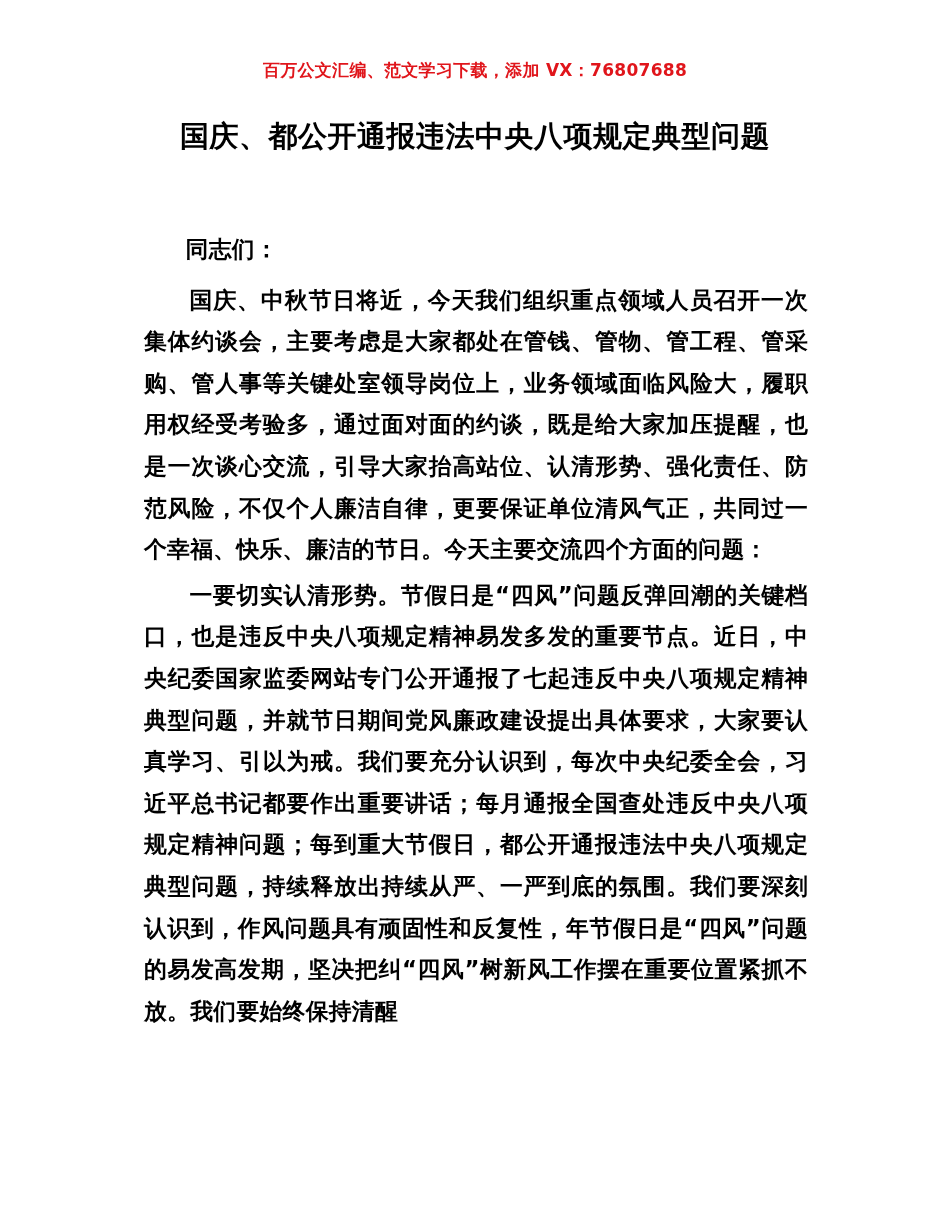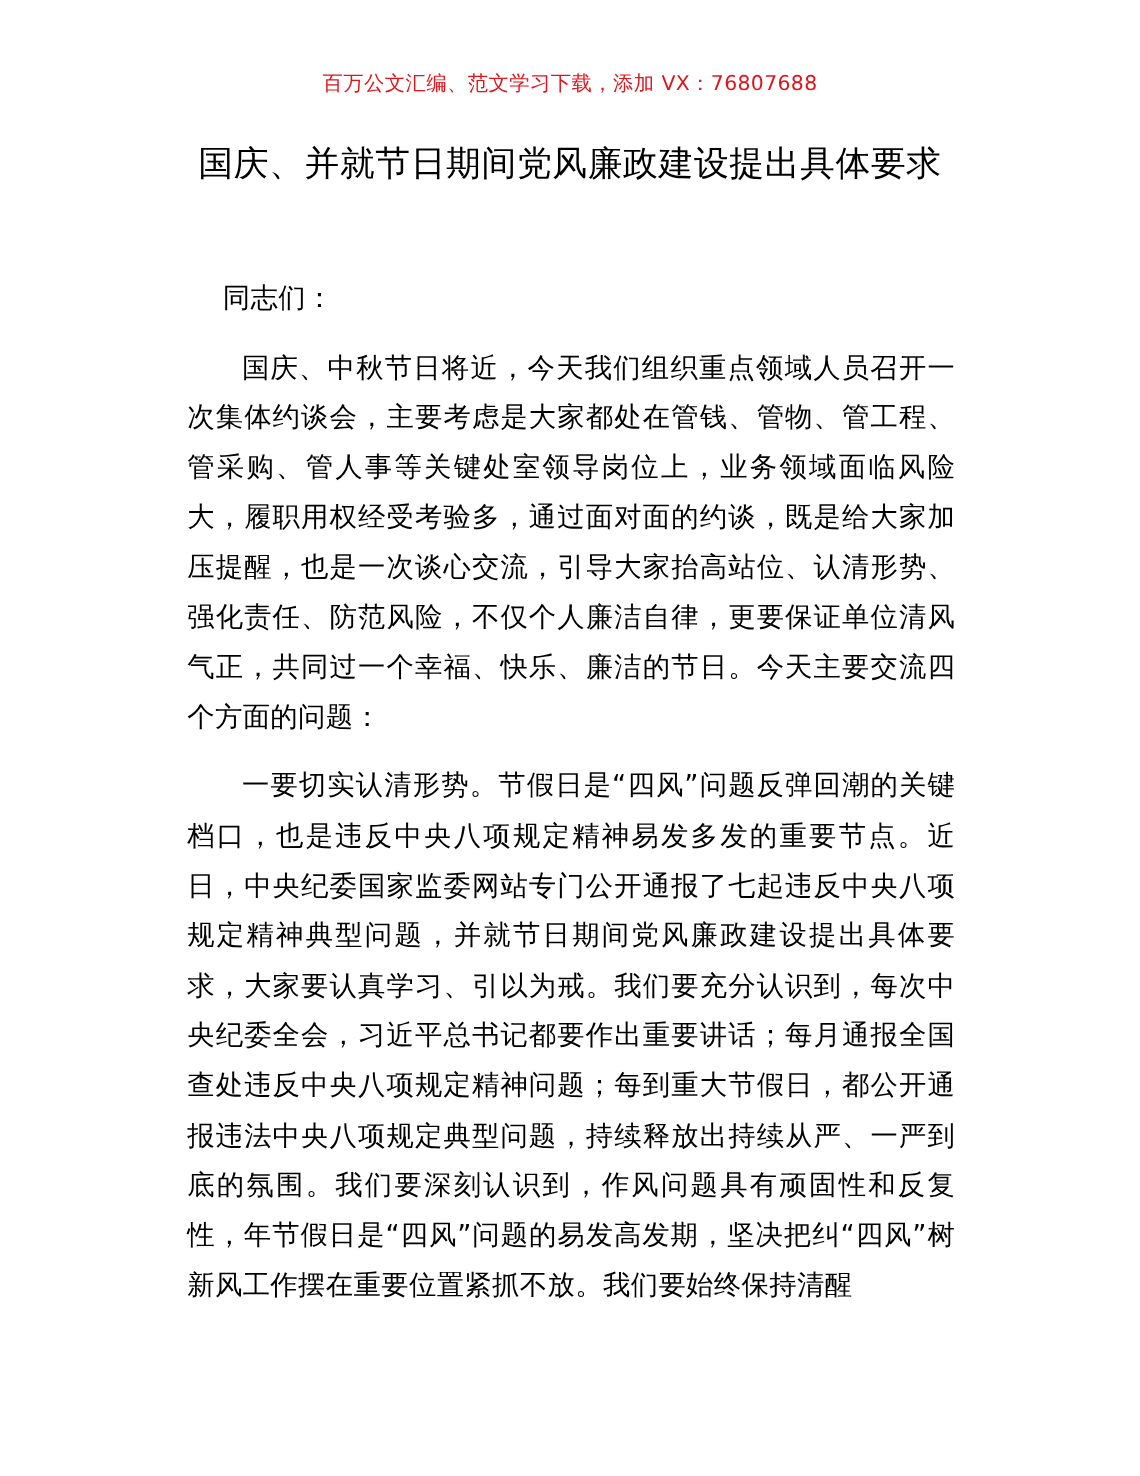--- a/index.html
+++ b/index.html
@@ -13,20 +13,21 @@
     position: relative;
     overflow: hidden;
     font-family: "DejaVu Sans", "Liberation Sans", sans-serif;
     color: #000000;
   }
   .page {
     position: absolute;
     left: 0; top: 0;
     width: 950px;
     height: 984px;
+    font-weight: bold;
   }
   .watermark {
     position: absolute;
     top: 56px;
     left: 0;
     width: 950px;
     text-align: center;
     font-size: 17px;
     line-height: 28px;
     color: #e0151b;
@@ -43,38 +44,38 @@
     color: #000;
     letter-spacing: 0.5px;
   }
   .body-text {
     position: absolute;
     top: 215px;
     left: 140px;
     width: 672px;
   }
   .para {
-    margin: 16px;
+    margin: 4px;
     font-size: 22.8px;
     line-height: 41.6px;
     text-align: justify;
     text-indent: 2em;
     letter-spacing: 0.3px;
     word-break: break-all;
   }
   .salutation {
     margin: 14px 0 9px 0;
   }
 </style>
 </head>
 <body>
 
 <div class="page">
   <div class="watermark">百万公文汇编、范文学习下载，添加 VX：76807688</div>
 
-  <div class="title">国庆、并就节日期间党风廉政建设提出具体要求</div>
+  <div class="title">国庆、都公开通报违法中央八项规定典型问题</div>
 
   <div class="body-text">
     <p class="para salutation">同志们：</p>
     <p class="para">国庆、中秋节日将近，今天我们组织重点领域人员召开一次集体约谈会，主要考虑是大家都处在管钱、管物、管工程、管采购、管人事等关键处室领导岗位上，业务领域面临风险大，履职用权经受考验多，通过面对面的约谈，既是给大家加压提醒，也是一次谈心交流，引导大家抬高站位、认清形势、强化责任、防范风险，不仅个人廉洁自律，更要保证单位清风气正，共同过一个幸福、快乐、廉洁的节日。今天主要交流四个方面的问题：</p>
     <p class="para">一要切实认清形势。节假日是“四风”问题反弹回潮的关键档口，也是违反中央八项规定精神易发多发的重要节点。近日，中央纪委国家监委网站专门公开通报了七起违反中央八项规定精神典型问题，并就节日期间党风廉政建设提出具体要求，大家要认真学习、引以为戒。我们要充分认识到，每次中央纪委全会，习近平总书记都要作出重要讲话；每月通报全国查处违反中央八项规定精神问题；每到重大节假日，都公开通报违法中央八项规定典型问题，持续释放出持续从严、一严到底的氛围。我们要深刻认识到，作风问题具有顽固性和反复性，年节假日是“四风”问题的易发高发期，坚决把纠“四风”树新风工作摆在重要位置紧抓不放。我们要始终保持清醒</p>
   </div>
 </div>
 
 </body></html>

